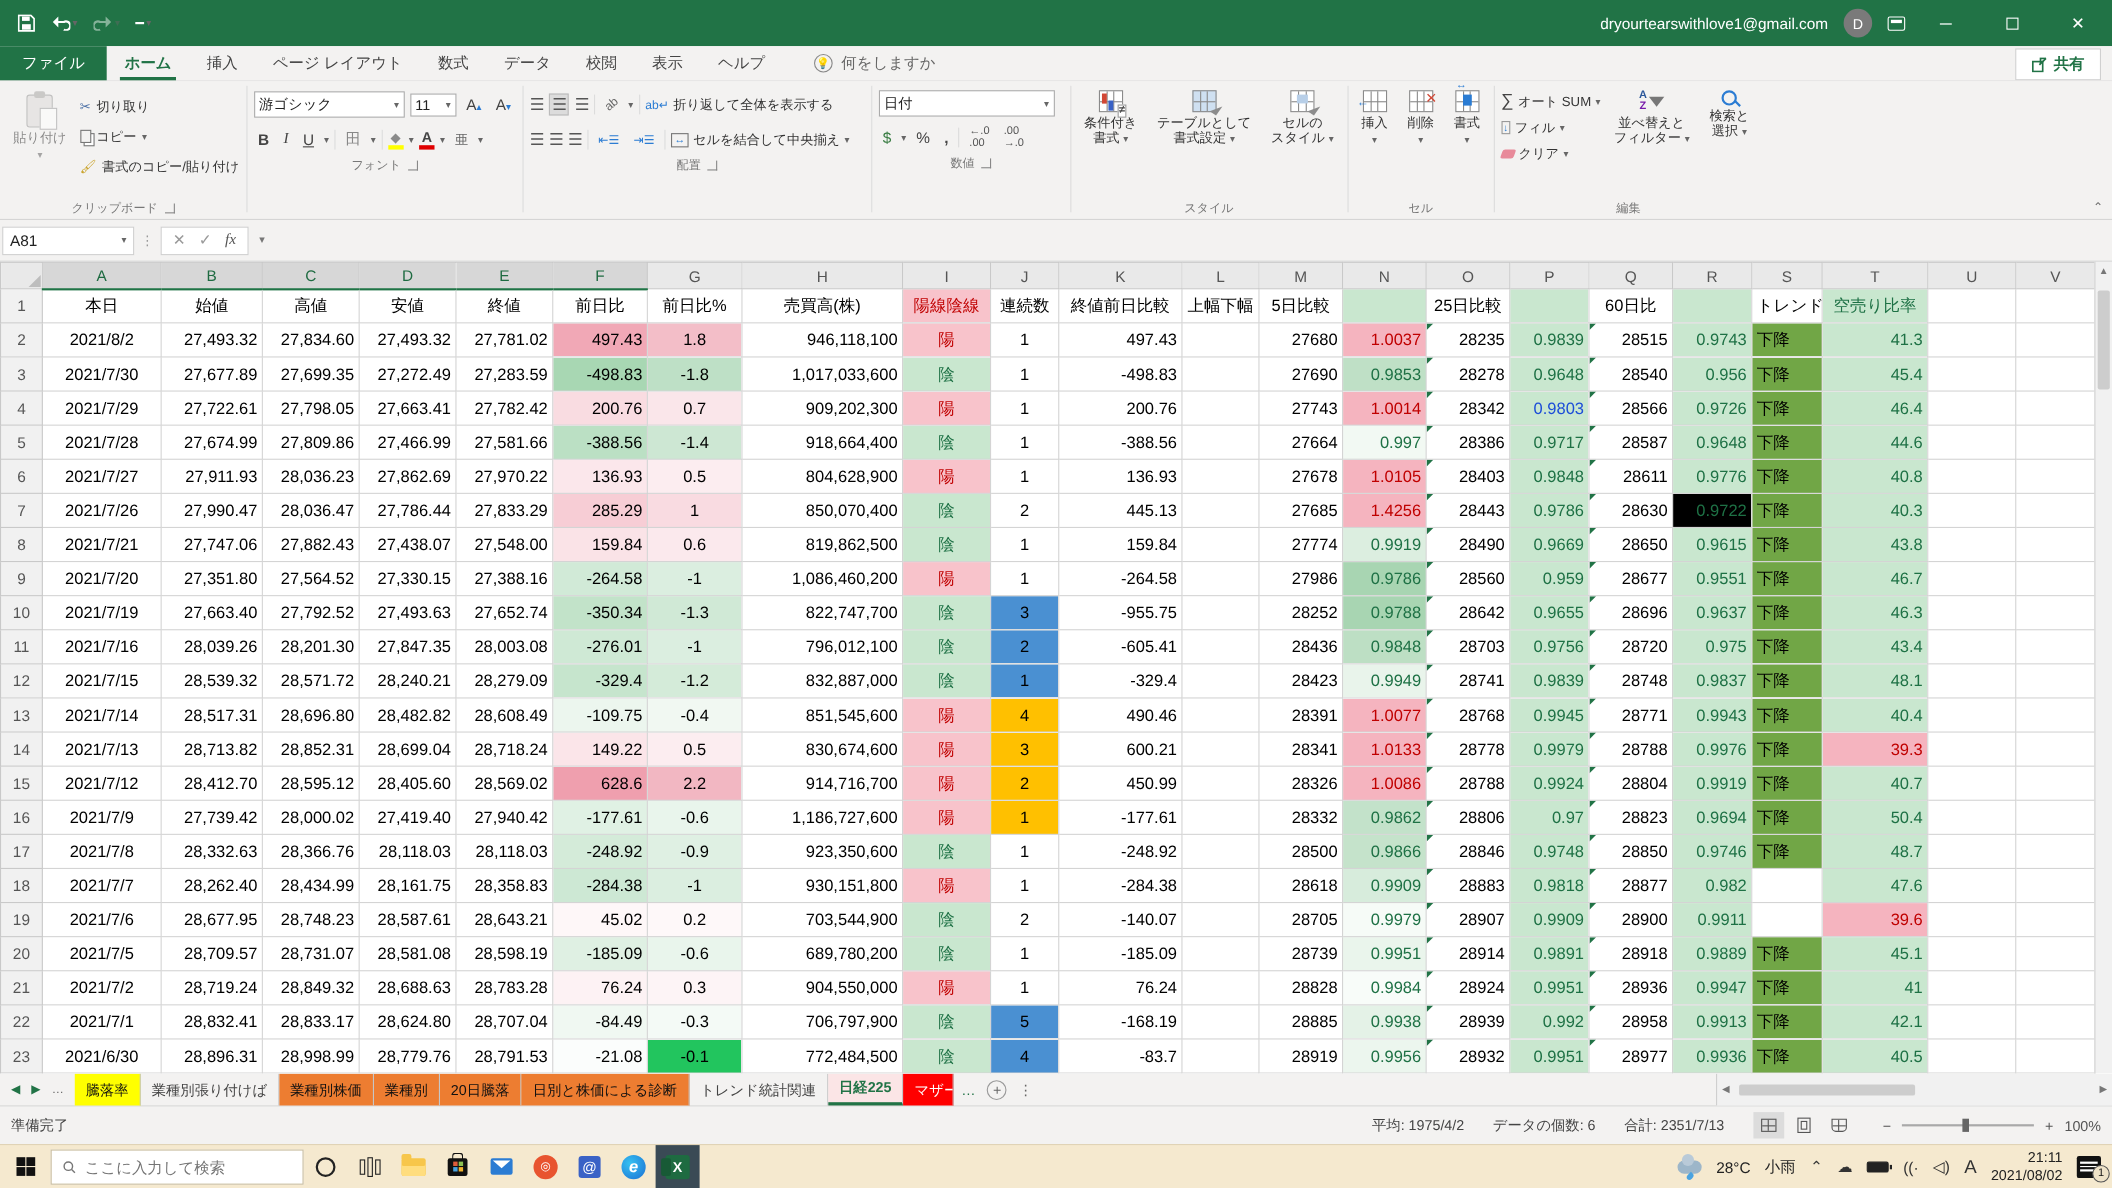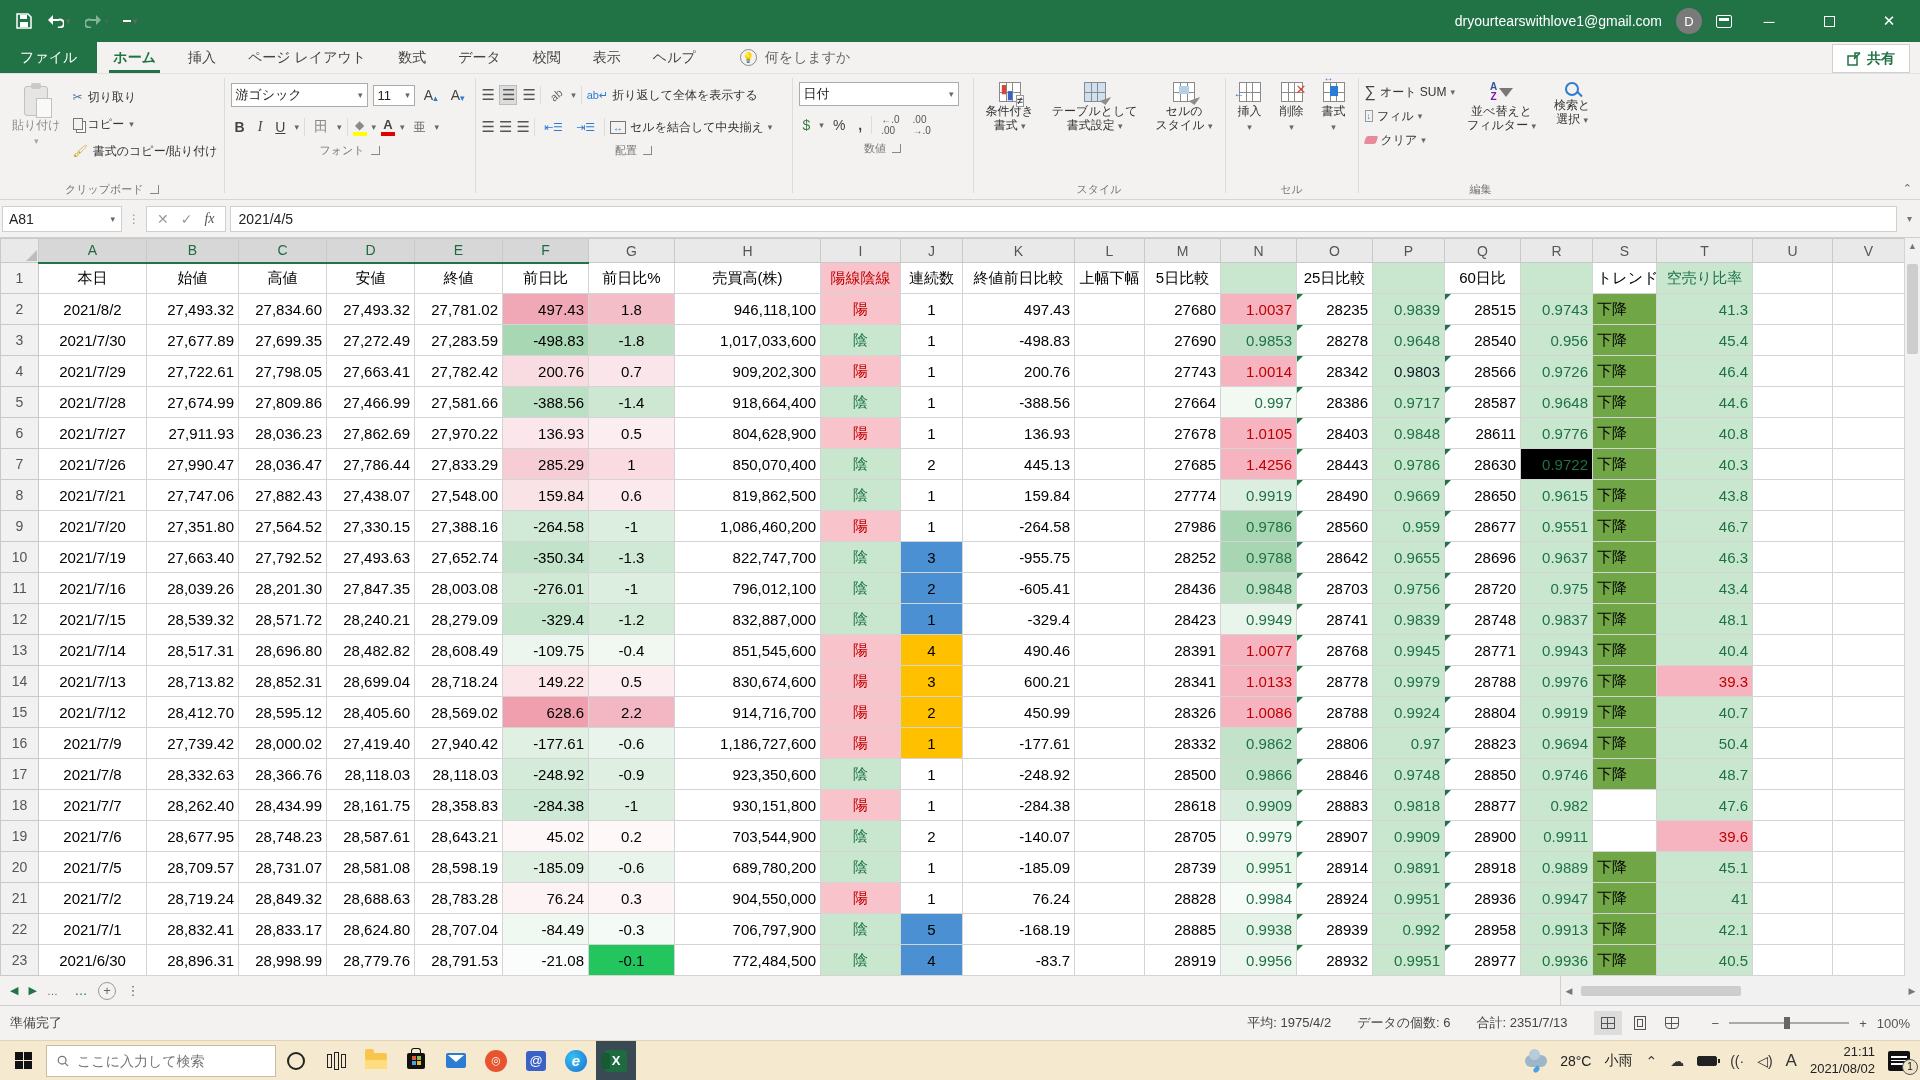--- a/index.html
+++ b/index.html
@@ -473,23 +473,20 @@
     <div class="namebox">
         <span>A81</span>
         <span class="arw">▾</span>
       </div>
     <span class="fdots">⋮</span>
     <div class="fbtns">
       <span>✕</span>
       <span>✓</span>
       <span class="fx">fx</span>
     </div>
-    <div class="finput">
-        <span>2021/4/5</span>
-      </div>
     <span class="fexp">▾</span>
   </div>
 
   <div class="gridwrap">
     <table id="sheet">
         <colgroup>
           <col style="width:38px">
           <col style="width:108px">
           <col style="width:92px">
           <col style="width:88px">
@@ -624,21 +621,21 @@
             <td class="r" style="background:#f9dce1;">200.76</td>
             <td class="c" style="background:#fae6ea;">0.7</td>
             <td class="r">909,202,300</td>
             <td class="c" style="background:#f8c3cb;color:#c00000;">陽</td>
             <td class="c">1</td>
             <td class="r">200.76</td>
             <td class="l"></td>
             <td class="r">27743</td>
             <td class="r" style="background:#f5b4bf;color:#c00000;">1.0014</td>
             <td class="r tri">28342</td>
-            <td class="r" style="background:#c9e7cf;color:#0f172a;">0.9803</td>
+            <td class="r" style="background:#c9e7cf;color:#1d4ed8;">0.9803</td>
             <td class="r tri">28566</td>
             <td class="r" style="background:#c9e7cf;color:#1e7145;">0.9726</td>
             <td class="l" style="background:#71a646;">下降</td>
             <td class="r" style="background:#c9e7cf;color:#1e7145;">46.4</td>
             <td class="l"></td>
             <td class="l"></td>
           </tr>
           <tr>
             <td class="rn">5</td>
             <td class="c">2021/7/28</td>
@@ -1121,20 +1118,31 @@
       <div class="vthumb"></div>
     </div>
   </div>
 
   <div class="sheetbar">
     <div class="snav">
       <span>◀</span>
       <span>▶</span>
       <span style="color:#666;">…</span>
     </div>
+    <div id="stabs" style="display:flex;align-items:stretch;">
+        <span class="stab" style="background: rgb(255, 255, 0); color: rgb(17, 17, 17);">騰落率</span>
+        <span class="stab">業種別張り付けば</span>
+        <span class="stab" style="background: rgb(237, 125, 49); color: rgb(17, 17, 17);">業種別株価</span>
+        <span class="stab" style="background: rgb(237, 125, 49); color: rgb(17, 17, 17);">業種別</span>
+        <span class="stab" style="background: rgb(237, 125, 49); color: rgb(17, 17, 17);">20日騰落</span>
+        <span class="stab" style="background: rgb(237, 125, 49); color: rgb(17, 17, 17);">日別と株価による診断</span>
+        <span class="stab">トレンド統計関連</span>
+        <span class="stab active" style="background: rgb(251, 229, 230); color: rgb(33, 115, 70);">日経225</span>
+        <span class="stab narrow" style="background: rgb(255, 0, 0); color: rgb(255, 255, 255);">マザー</span>
+      </div>
     <span class="addtab" style="color:#217346;">…</span>
     <span class="addtab">
         <span class="plus">+</span>
       </span>
     <span class="addtab">⋮</span>
     <div class="hscroll">
       <span class="harrow">◀</span>
       <div class="htrack">
           <div class="hthumb"></div>
         </div>

